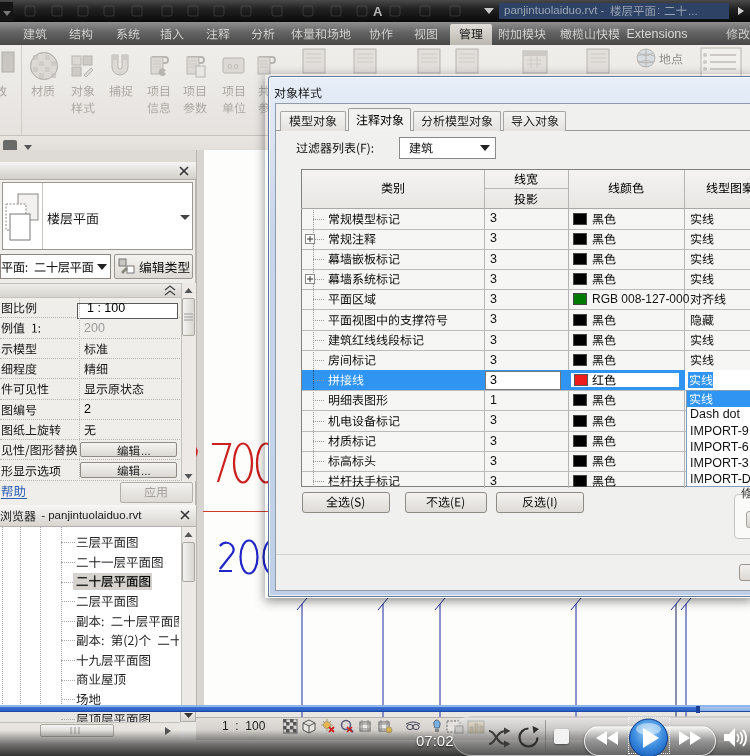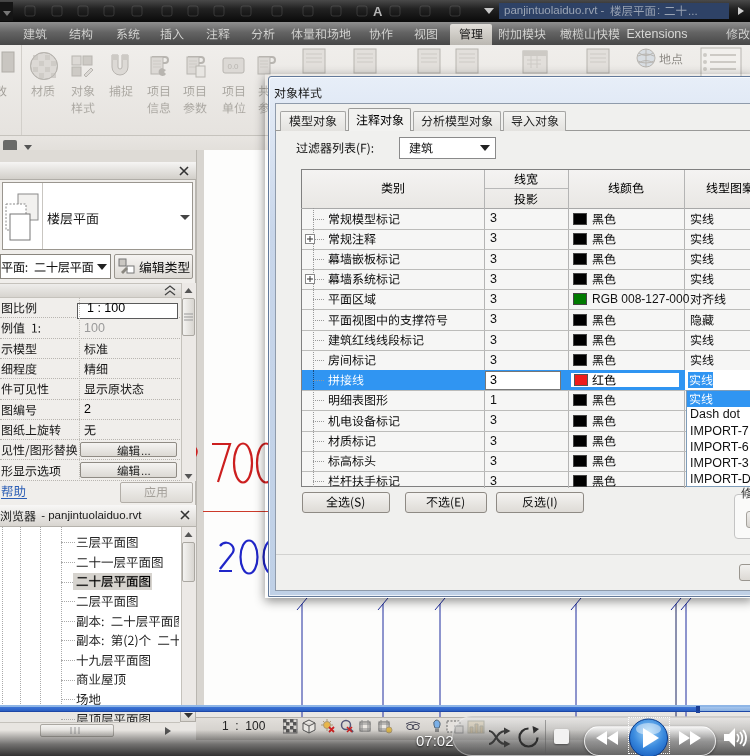--- a/index.html
+++ b/index.html
@@ -583,21 +583,21 @@
     <div style="position:absolute;top:298.9px;font:400 12.5px/18.5px &quot;Liberation Sans&quot;,sans-serif;color:#000;white-space:pre;letter-spacing:0;left:87.0px">1 : 100</div>
     <div style="position:absolute;left:0px;top:337.6px;width:180px;height:1px;border-bottom:1px dotted #b8b5b0"></div>
     <svg style="position:absolute;left:1.0px;top:322.4px;overflow:visible" width="40.0" height="12.0">
       <g fill="#1a1a1a" transform="translate(0,10.56) scale(0.01200,-0.01200)">
         <use href="#g4f8b" x="0"></use>
         <use href="#g503c" x="1000"></use>
         <use href="#g0031" x="2500"></use>
         <use href="#g003a" x="3055"></use>
       </g>
     </svg>
-    <div style="position:absolute;top:319.2px;font:400 12.5px/18.5px &quot;Liberation Sans&quot;,sans-serif;color:#9a9a9a;white-space:pre;letter-spacing:0;left:84.0px">100</div>
+    <div style="position:absolute;top:319.2px;font:400 12.5px/18.5px &quot;Liberation Sans&quot;,sans-serif;color:#9a9a9a;white-space:pre;letter-spacing:0;left:84.0px">200</div>
     <div style="position:absolute;left:0px;top:357.9px;width:180px;height:1px;border-bottom:1px dotted #b8b5b0"></div>
     <svg style="position:absolute;left:1.0px;top:342.8px;overflow:visible" width="36.0" height="12.0">
       <g fill="#1a1a1a" transform="translate(0,10.56) scale(0.01200,-0.01200)">
         <use href="#g793a" x="0"></use>
         <use href="#g6a21" x="1000"></use>
         <use href="#g578b" x="2000"></use>
       </g>
     </svg>
     <svg style="position:absolute;left:84.0px;top:342.8px;overflow:visible" width="24.0" height="12.0">
       <g fill="#1a1a1a" transform="translate(0,10.56) scale(0.01200,-0.01200)">
@@ -1420,21 +1420,21 @@
     <div style="position:absolute;left:739px;top:563.5px;width:17px;height:17px;background:linear-gradient(#f2f1ef,#dcd9d4);border:1px solid #9a968f;border-radius:3px"></div>
     <div style="position:absolute;left:686px;top:390px;width:64px;height:97px;background:#fff;border:1px solid #7f9db9;border-right:none;z-index:30"></div>
     <div style="position:absolute;left:687px;top:390.5px;width:63px;height:16px;background:#3095f2;z-index:31"></div>
     <svg style="position:absolute;left:689.0px;top:392.5px;overflow:visible;z-index:32" width="24.0" height="12.0">
       <g fill="#fff" transform="translate(0,10.56) scale(0.01200,-0.01200)">
         <use href="#g5b9e" x="0"></use>
         <use href="#g7ebf" x="1000"></use>
       </g>
     </svg>
     <div style="z-index:32;position:absolute;top:405.4px;font:400 12.5px/18.5px &quot;Liberation Sans&quot;,sans-serif;color:#111;white-space:pre;letter-spacing:0;left:690.0px">Dash dot</div>
-    <div style="z-index:32;position:absolute;top:421.5px;font:400 12.5px/18.5px &quot;Liberation Sans&quot;,sans-serif;color:#111;white-space:pre;letter-spacing:0;left:690.0px">IMPORT-7</div>
+    <div style="z-index:32;position:absolute;top:421.5px;font:400 12.5px/18.5px &quot;Liberation Sans&quot;,sans-serif;color:#111;white-space:pre;letter-spacing:0;left:690.0px">IMPORT-9</div>
     <div style="z-index:32;position:absolute;top:437.6px;font:400 12.5px/18.5px &quot;Liberation Sans&quot;,sans-serif;color:#111;white-space:pre;letter-spacing:0;left:690.0px">IMPORT-6</div>
     <div style="z-index:32;position:absolute;top:453.7px;font:400 12.5px/18.5px &quot;Liberation Sans&quot;,sans-serif;color:#111;white-space:pre;letter-spacing:0;left:690.0px">IMPORT-3</div>
     <div style="z-index:32;position:absolute;top:469.8px;font:400 12.5px/18.5px &quot;Liberation Sans&quot;,sans-serif;color:#111;white-space:pre;letter-spacing:0;left:690.0px">IMPORT-DA</div>
     <div style="position:absolute;left:0px;top:705px;width:750px;height:2px;background:#8fb6e6;z-index:40"></div>
     <div style="position:absolute;left:0px;top:707px;width:698px;height:5px;background:linear-gradient(#3c74d6,#2558bc);z-index:40"></div>
     <div style="position:absolute;left:698px;top:707px;width:52px;height:5px;background:linear-gradient(#a6c6ee,#7fa9dc);z-index:40"></div>
     <div style="position:absolute;left:696px;top:706px;width:4px;height:7px;background:#1b3f96;z-index:41"></div>
     <div style="position:absolute;left:0px;top:711px;width:750px;height:1px;background:#1d47a6;z-index:41"></div>
     <div style="position:absolute;left:0px;top:730px;width:750px;height:26px;background:linear-gradient(rgba(20,20,20,0),rgba(15,15,15,0.55) 55%,rgba(10,10,10,0.82));z-index:42"></div>
     <div style="position:absolute;left:452px;top:716px;width:298px;height:40px;background:linear-gradient(rgba(235,235,235,0.55),rgba(170,170,170,0.5) 45%,rgba(120,120,120,0.48));border-radius:22px 0 0 22px;border:1px solid rgba(255,255,255,0.35);border-right:none;z-index:43"></div>

